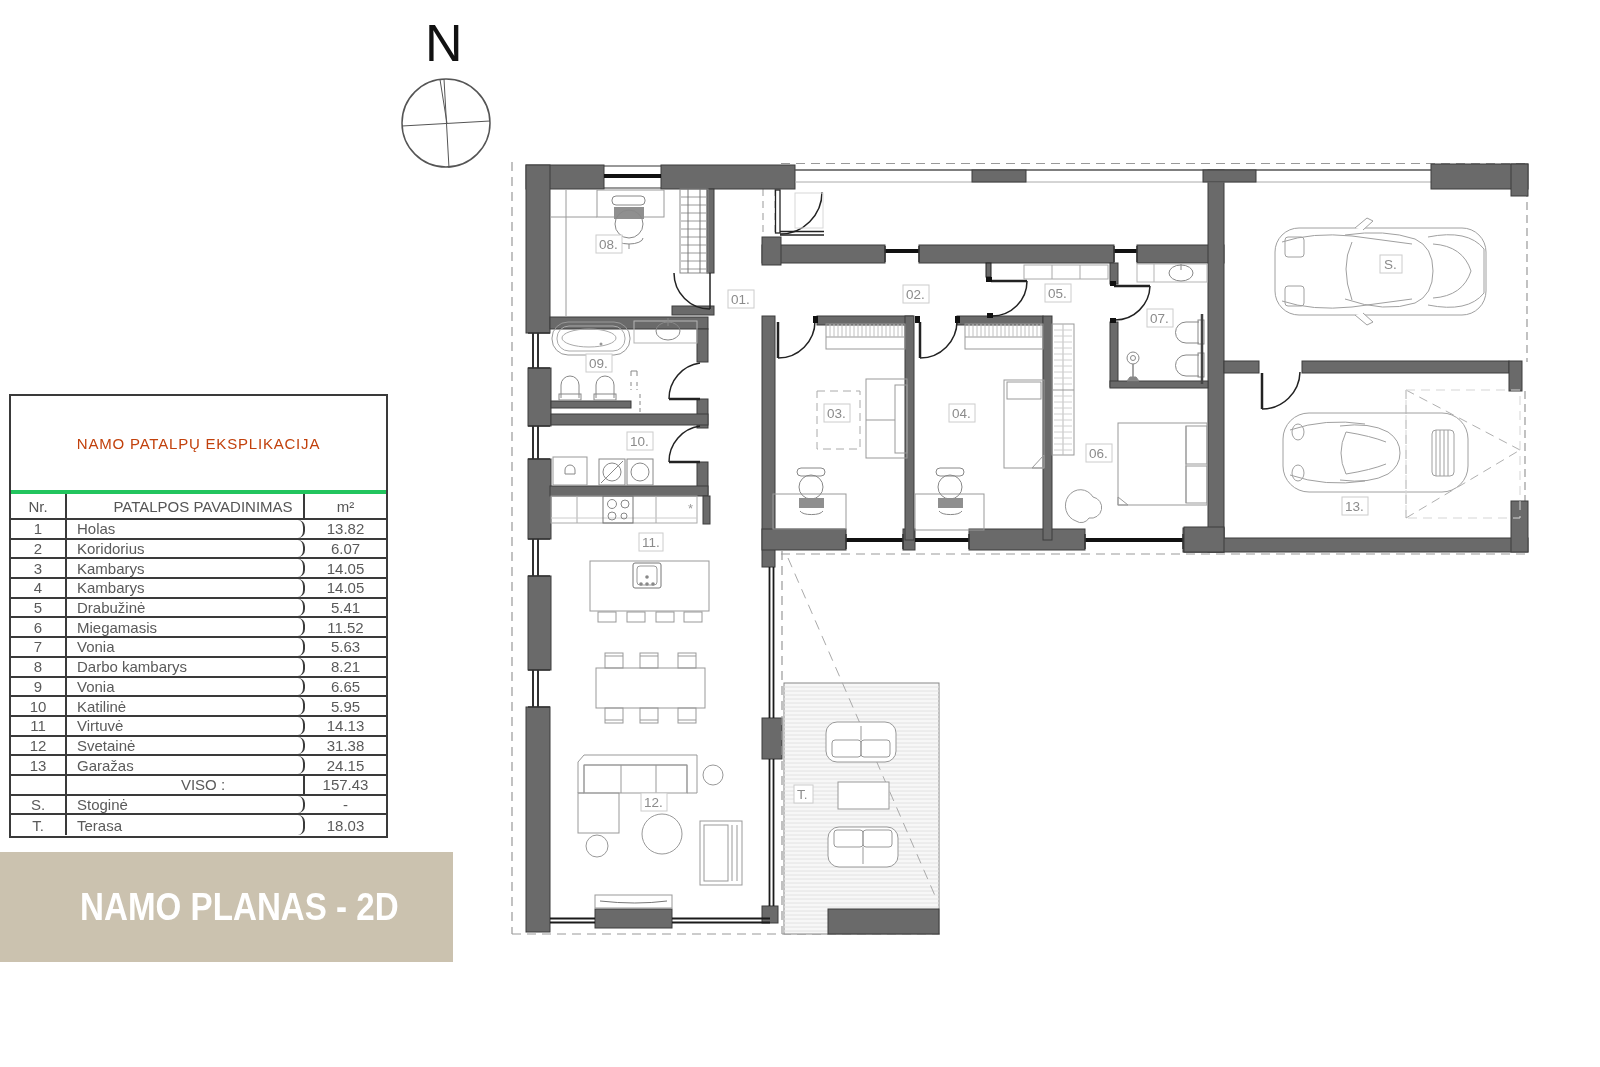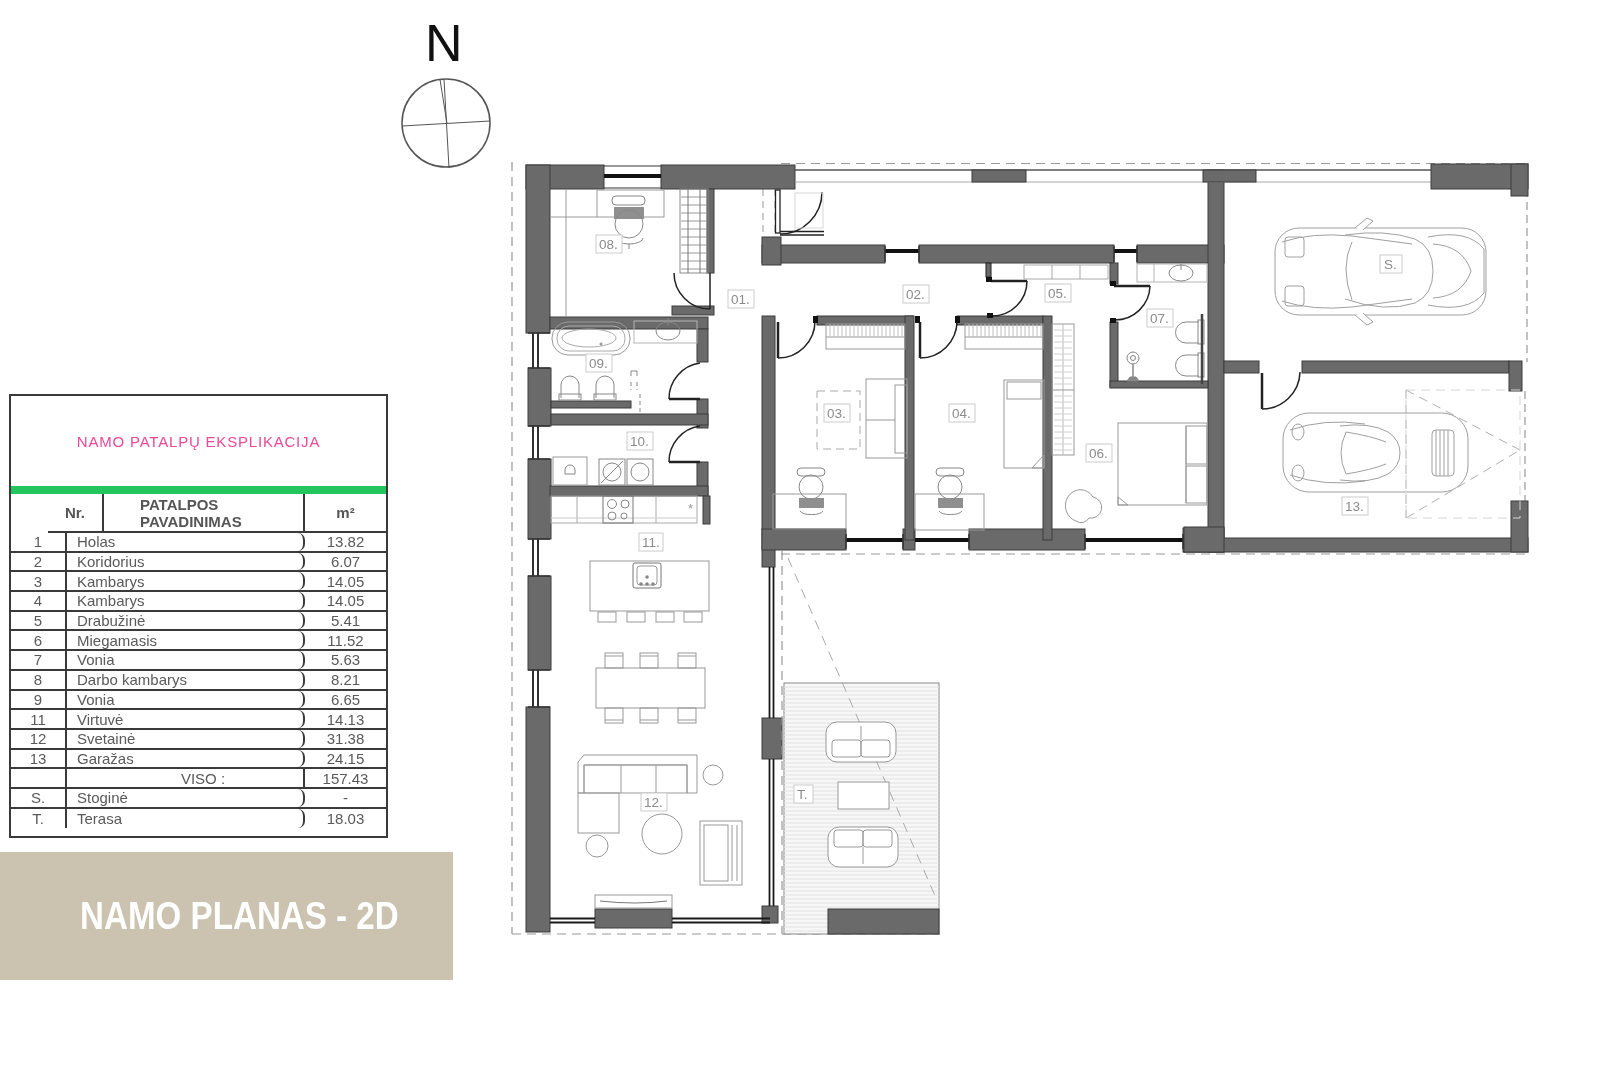--- a/index.html
+++ b/index.html
@@ -1,26 +1,26 @@
 <!DOCTYPE html>
 <html><head>
 <meta charset="utf-8">
 <style>
 html,body{margin:0;padding:0;background:#fff;}
 body{width:1600px;height:1067px;position:relative;font-family:"Liberation Sans",sans-serif;overflow:hidden;}
 #tbl{position:absolute;left:9px;top:394px;width:379px;height:444px;border:2px solid #3a3a3a;box-sizing:border-box;color:#5a5a5a;}
-#tbl .ttl{height:98px;box-sizing:border-box;border-bottom:8px solid #22c55e;display:flex;align-items:center;justify-content:center;font-size:15px;letter-spacing:0.8px;color:#ec4899;}
-#tbl .hdr{height:39px;box-sizing:border-box;border-bottom:2px solid #3a3a3a;display:flex;font-weight:bold;font-size:15px;color:#555;margin-left:37px;}
+#tbl .ttl{height:98px;box-sizing:border-box;border-bottom:4px solid #22c55e;display:flex;align-items:center;justify-content:center;font-size:15px;letter-spacing:0.8px;color:#c2410c;}
+#tbl .hdr{height:26px;box-sizing:border-box;border-bottom:2px solid #3a3a3a;display:flex;font-weight:normal;font-size:15px;color:#555;}
 #tbl .row{height:19.7px;box-sizing:border-box;border-bottom:2px solid #3a3a3a;display:flex;font-size:15px;}
 #tbl .row:last-child{border-bottom:none;}
 #tbl .c1{width:54px;border-right:2px solid #3a3a3a;display:flex;align-items:center;justify-content:center;flex:none;}
 #tbl .c2{flex:1;border-right:2px solid #3a3a3a;display:flex;align-items:center;padding-left:10px;border-radius:7px;}
 #tbl .c2x{flex:1;border-right:2px solid #3a3a3a;display:flex;align-items:center;justify-content:center;padding-left:36px;}
 #tbl .c3{width:81px;display:flex;align-items:center;justify-content:center;flex:none;}
-#banner{position:absolute;left:0;top:852px;width:453px;height:128px;background:#cbc2af;display:flex;align-items:center;justify-content:center;padding-left:26px;box-sizing:border-box;}
+#banner{position:absolute;left:0;top:852px;width:453px;height:110px;background:#cbc2af;display:flex;align-items:center;justify-content:center;padding-left:26px;box-sizing:border-box;}
 #banner span{color:#fff;font-weight:bold;font-size:39px;letter-spacing:0px;display:inline-block;transform:scaleX(0.85);}
 svg text{font-family:"Liberation Sans",sans-serif;}
 </style>
 </head>
 <body>
 
 <div id="tbl">
   <div class="ttl">NAMO PATALPŲ EKSPLIKACIJA</div>
   <div class="hdr">
       <div class="c1">Nr.</div>
@@ -64,20 +64,25 @@
     </div>
   <div class="row">
       <div class="c1">8</div>
       <div class="c2">Darbo kambarys</div>
       <div class="c3">8.21</div>
     </div>
   <div class="row">
       <div class="c1">9</div>
       <div class="c2">Vonia</div>
       <div class="c3">6.65</div>
+    </div>
+  <div class="row">
+      <div class="c1">10</div>
+      <div class="c2">Katilinė</div>
+      <div class="c3">5.95</div>
     </div>
   <div class="row">
       <div class="c1">11</div>
       <div class="c2">Virtuvė</div>
       <div class="c3">14.13</div>
     </div>
   <div class="row">
       <div class="c1">12</div>
       <div class="c2">Svetainė</div>
       <div class="c3">31.38</div>

